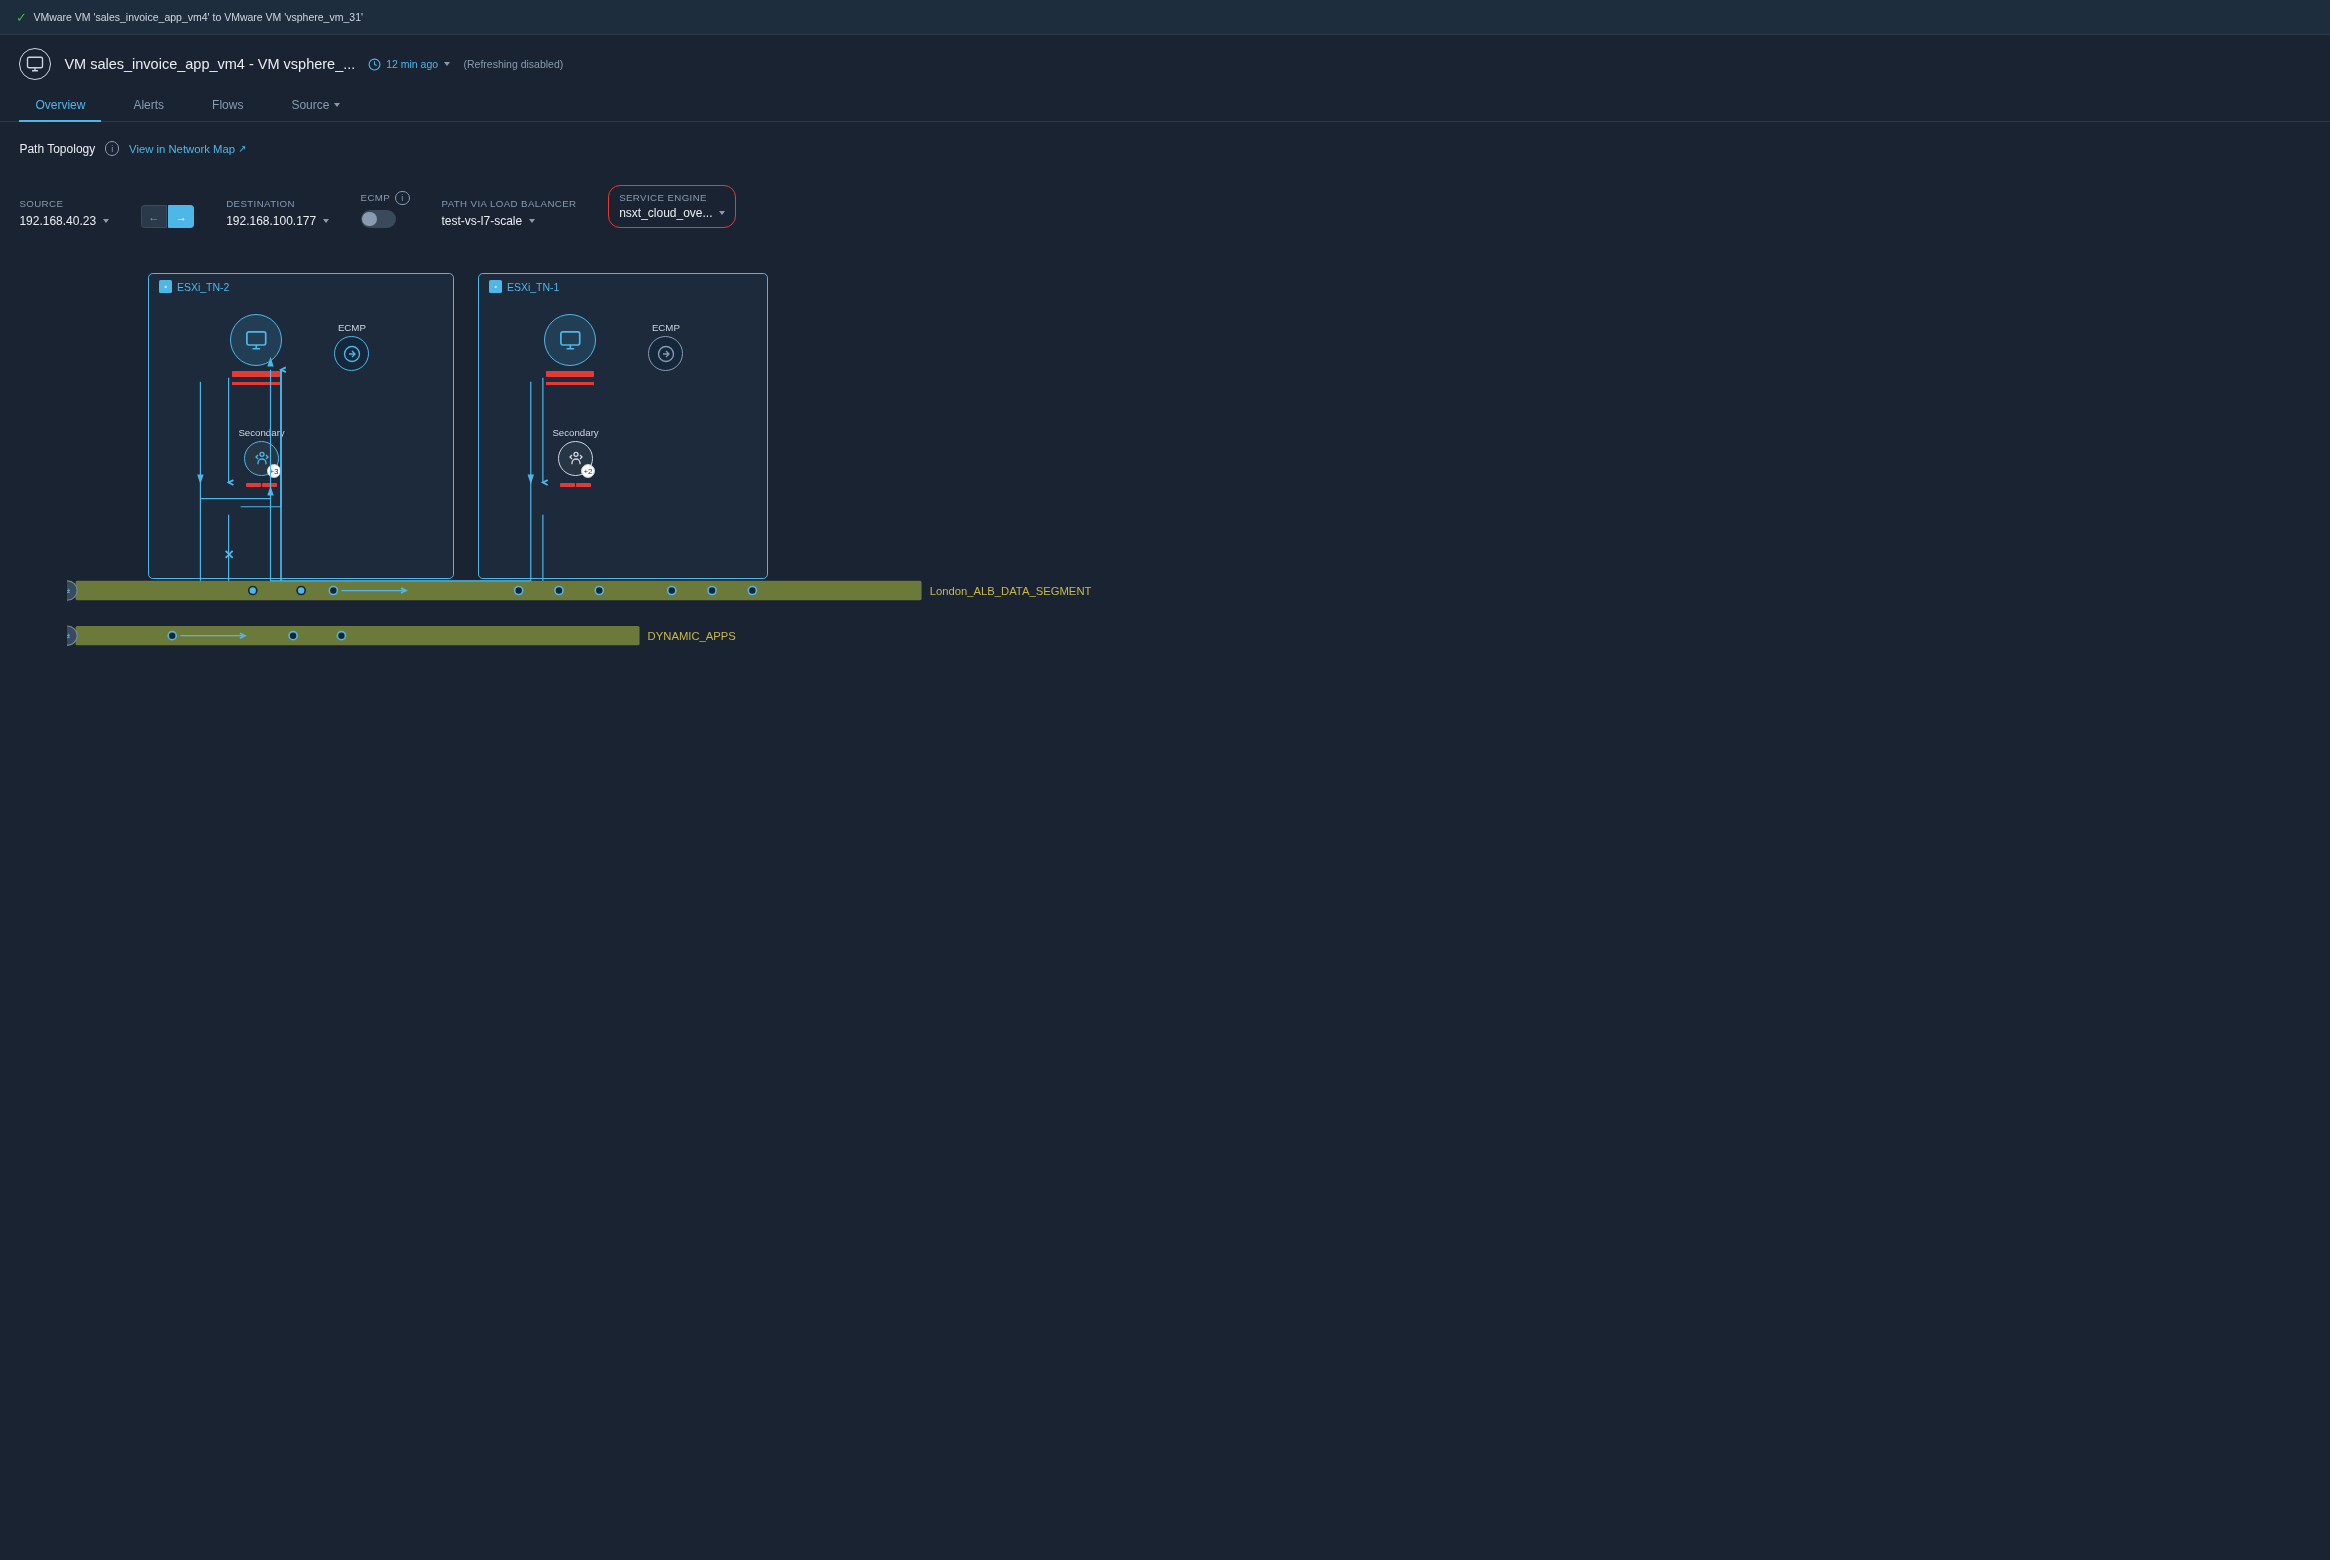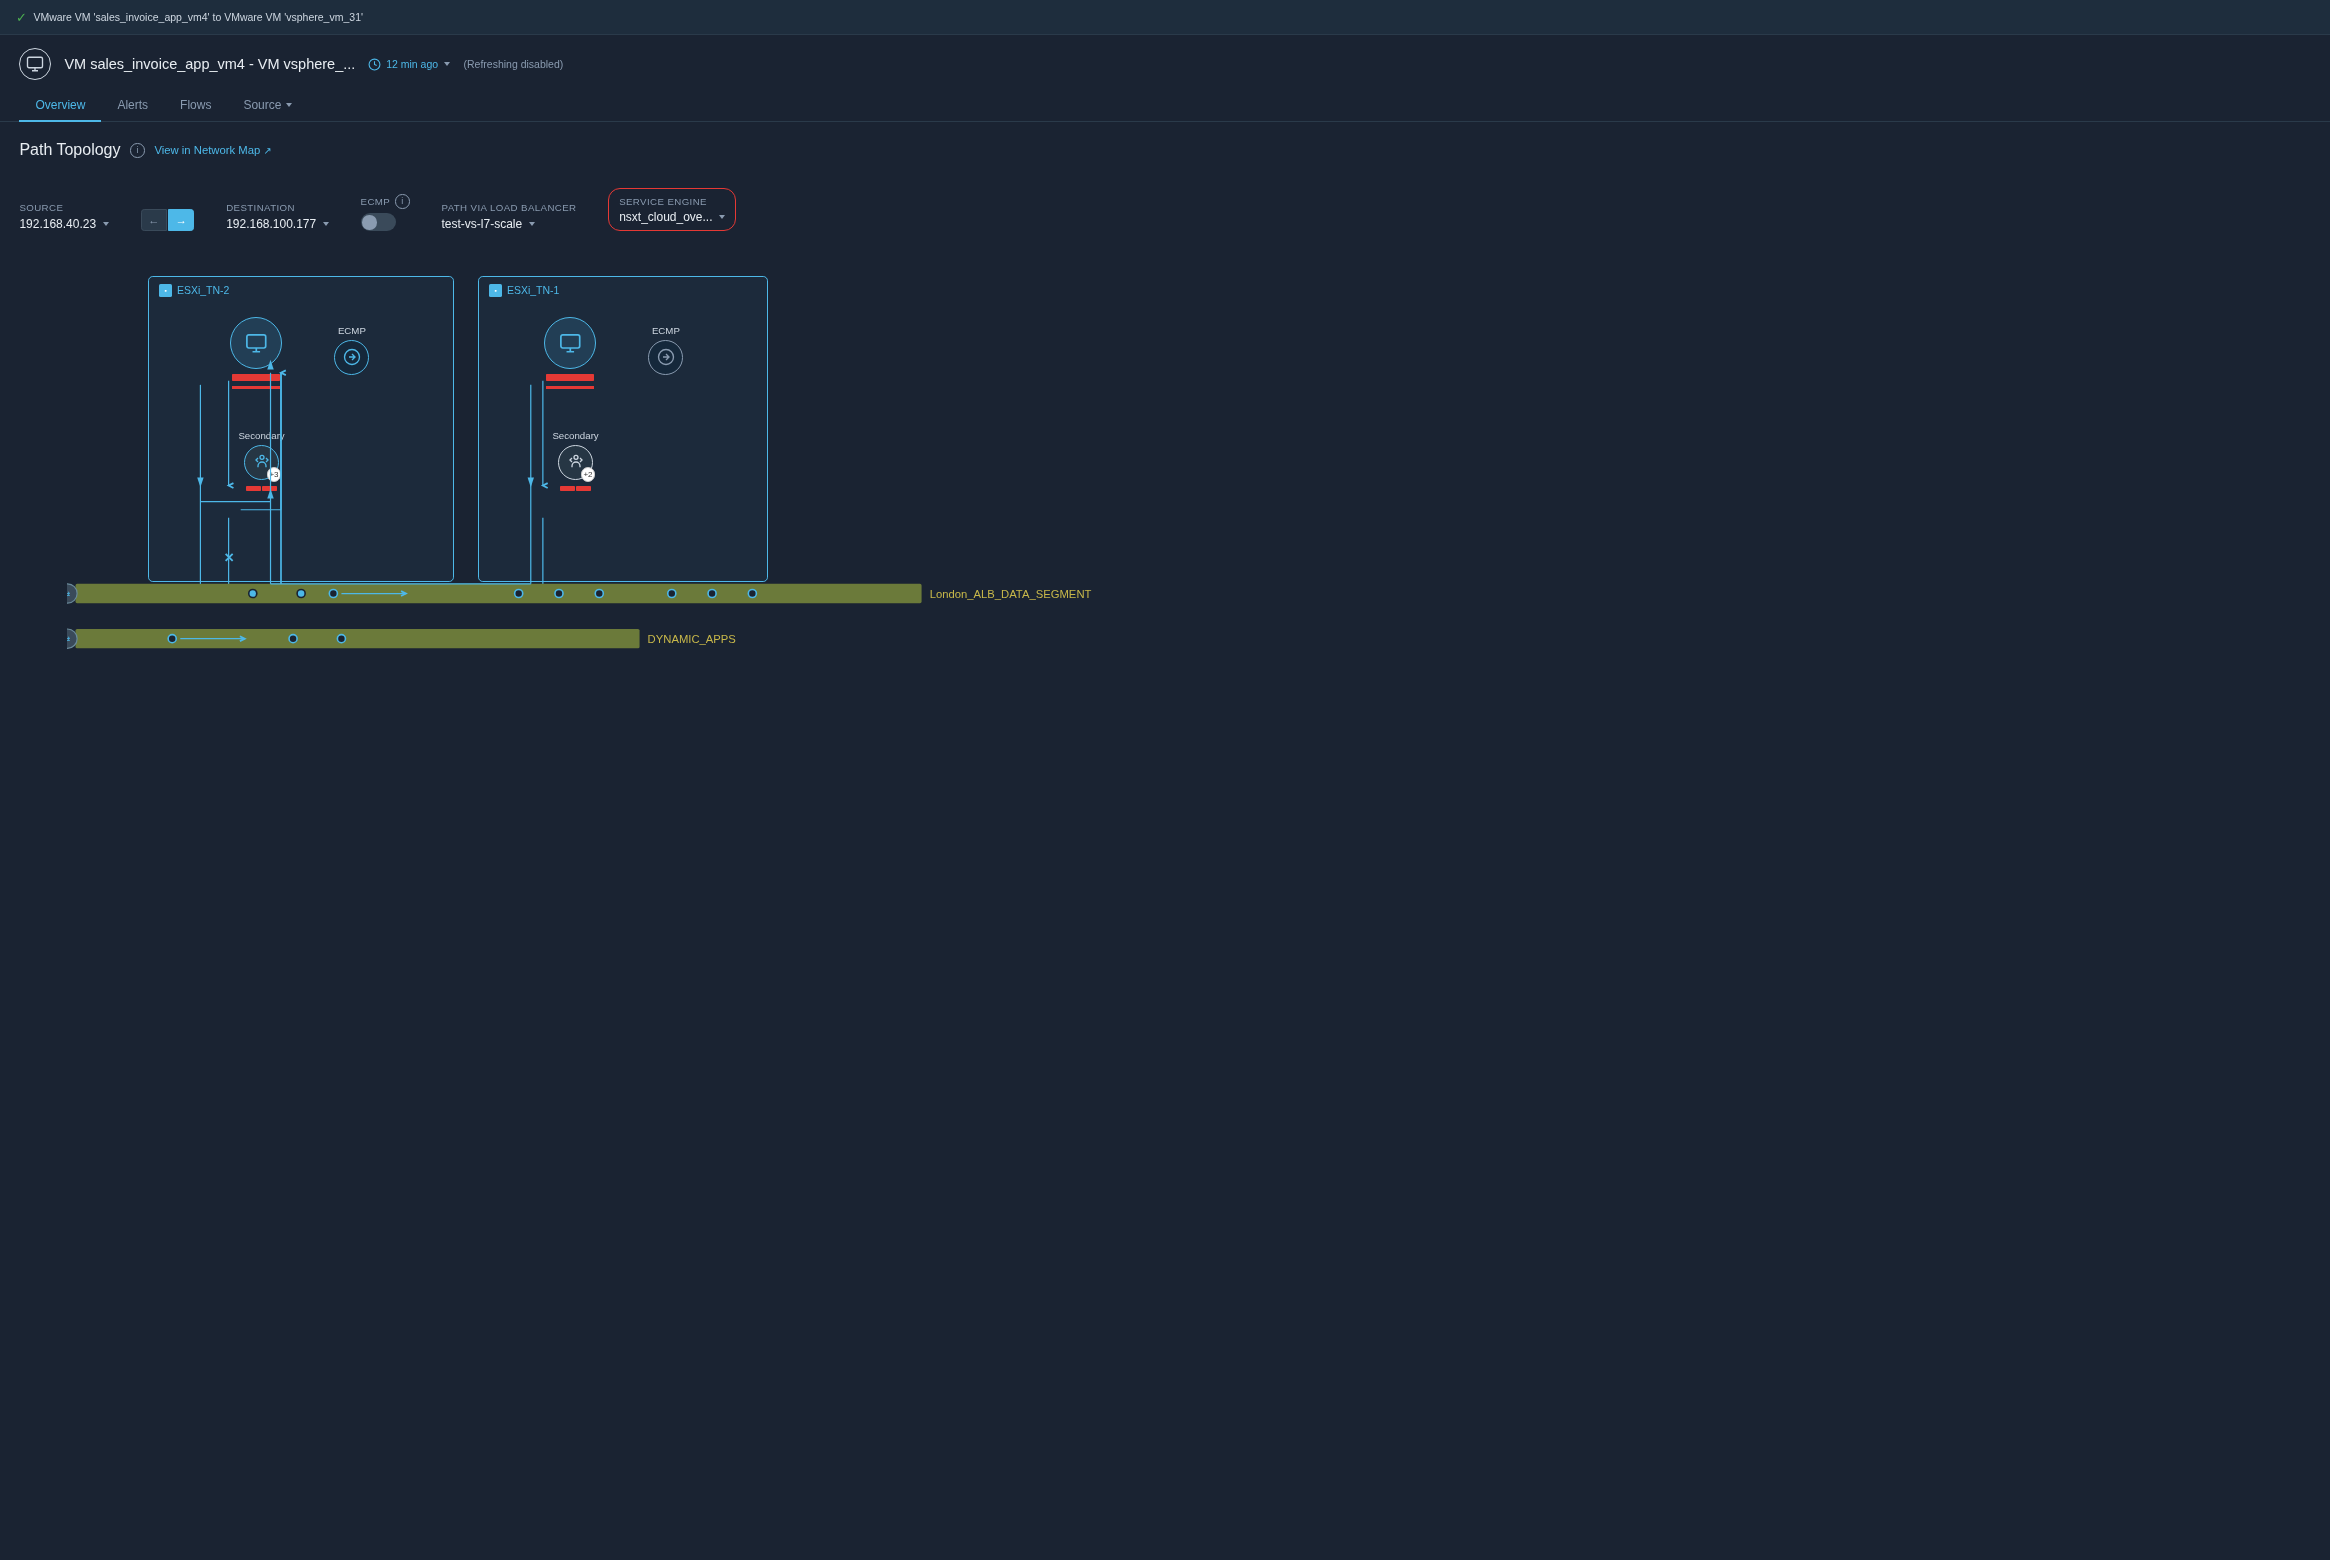--- a/index.html
+++ b/index.html
@@ -68,21 +68,21 @@
       font-size: 10.5px;
       cursor: pointer;
     }
     .time-badge svg { color: #4db8e8; }
     .refreshing-text {
       color: #8a9bb0;
       font-size: 10.5px;
     }
     .nav-tabs {
       display: flex;
-      gap: 0;
+      gap: 16px;
     }
     .nav-tab {
       padding: 8px 16px;
       cursor: pointer;
       color: #8a9bb0;
       font-size: 12px;
       border-bottom: 2.4px solid transparent;
       margin-bottom: -0.8px;
     }
     .nav-tab.active {
@@ -101,21 +101,21 @@
     }
 
     
     .section-header {
       display: flex;
       align-items: center;
       gap: 9.7px;
       margin-bottom: 16px;
     }
     .section-title {
-      font-size: 16px;
+      font-size: 12px;
       color: #e8edf2;
       font-weight: 400;
     }
     .info-icon {
       width: 14.5px;
       height: 14.5px;
       border: 1.2px solid #8a9bb0;
       border-radius: 50%;
       display: flex;
       align-items: center;

